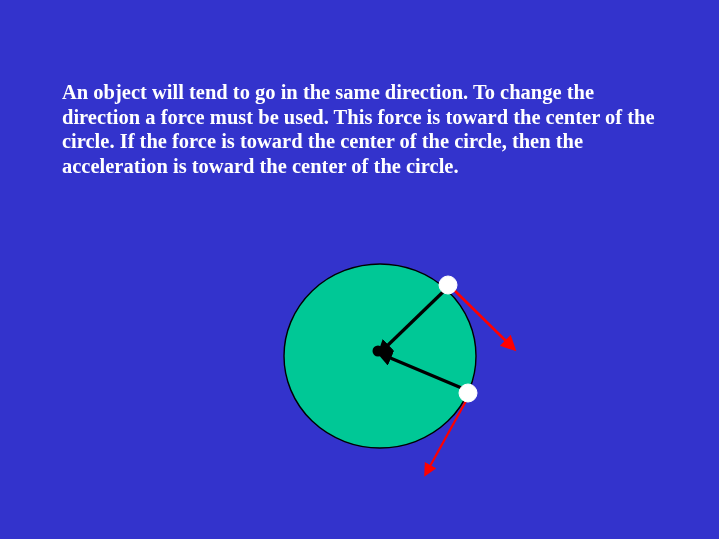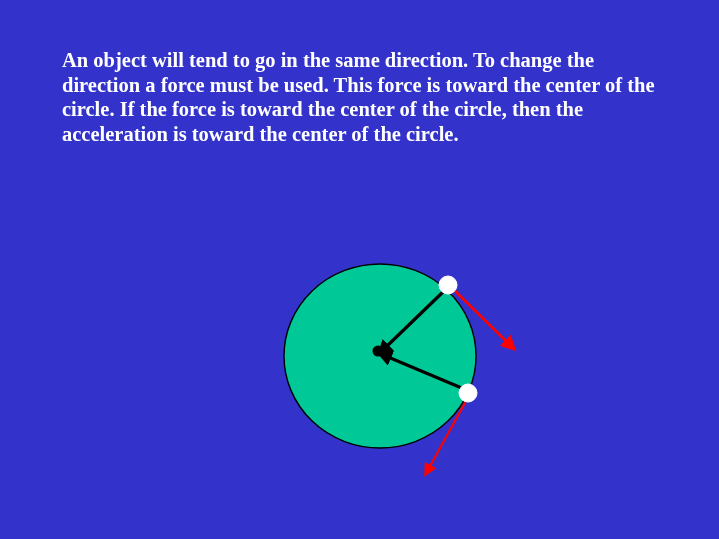--- a/index.html
+++ b/index.html
@@ -15,21 +15,21 @@
   #slide {
     position: relative;
     width: 719px;
     height: 539px;
     background: #3333cc;
     overflow: hidden;
   }
   #body-text {
     position: absolute;
     left: 62px;
-    top: 48px;
+    top: 80px;
     width: 604px;
     color: #ffffff;
     font-family: "Liberation Serif", serif;
     font-weight: bold;
     font-size: 20.5px;
     line-height: 24.6px;
     letter-spacing: 0px;
     text-align: left;
     white-space: pre-wrap;
   }

